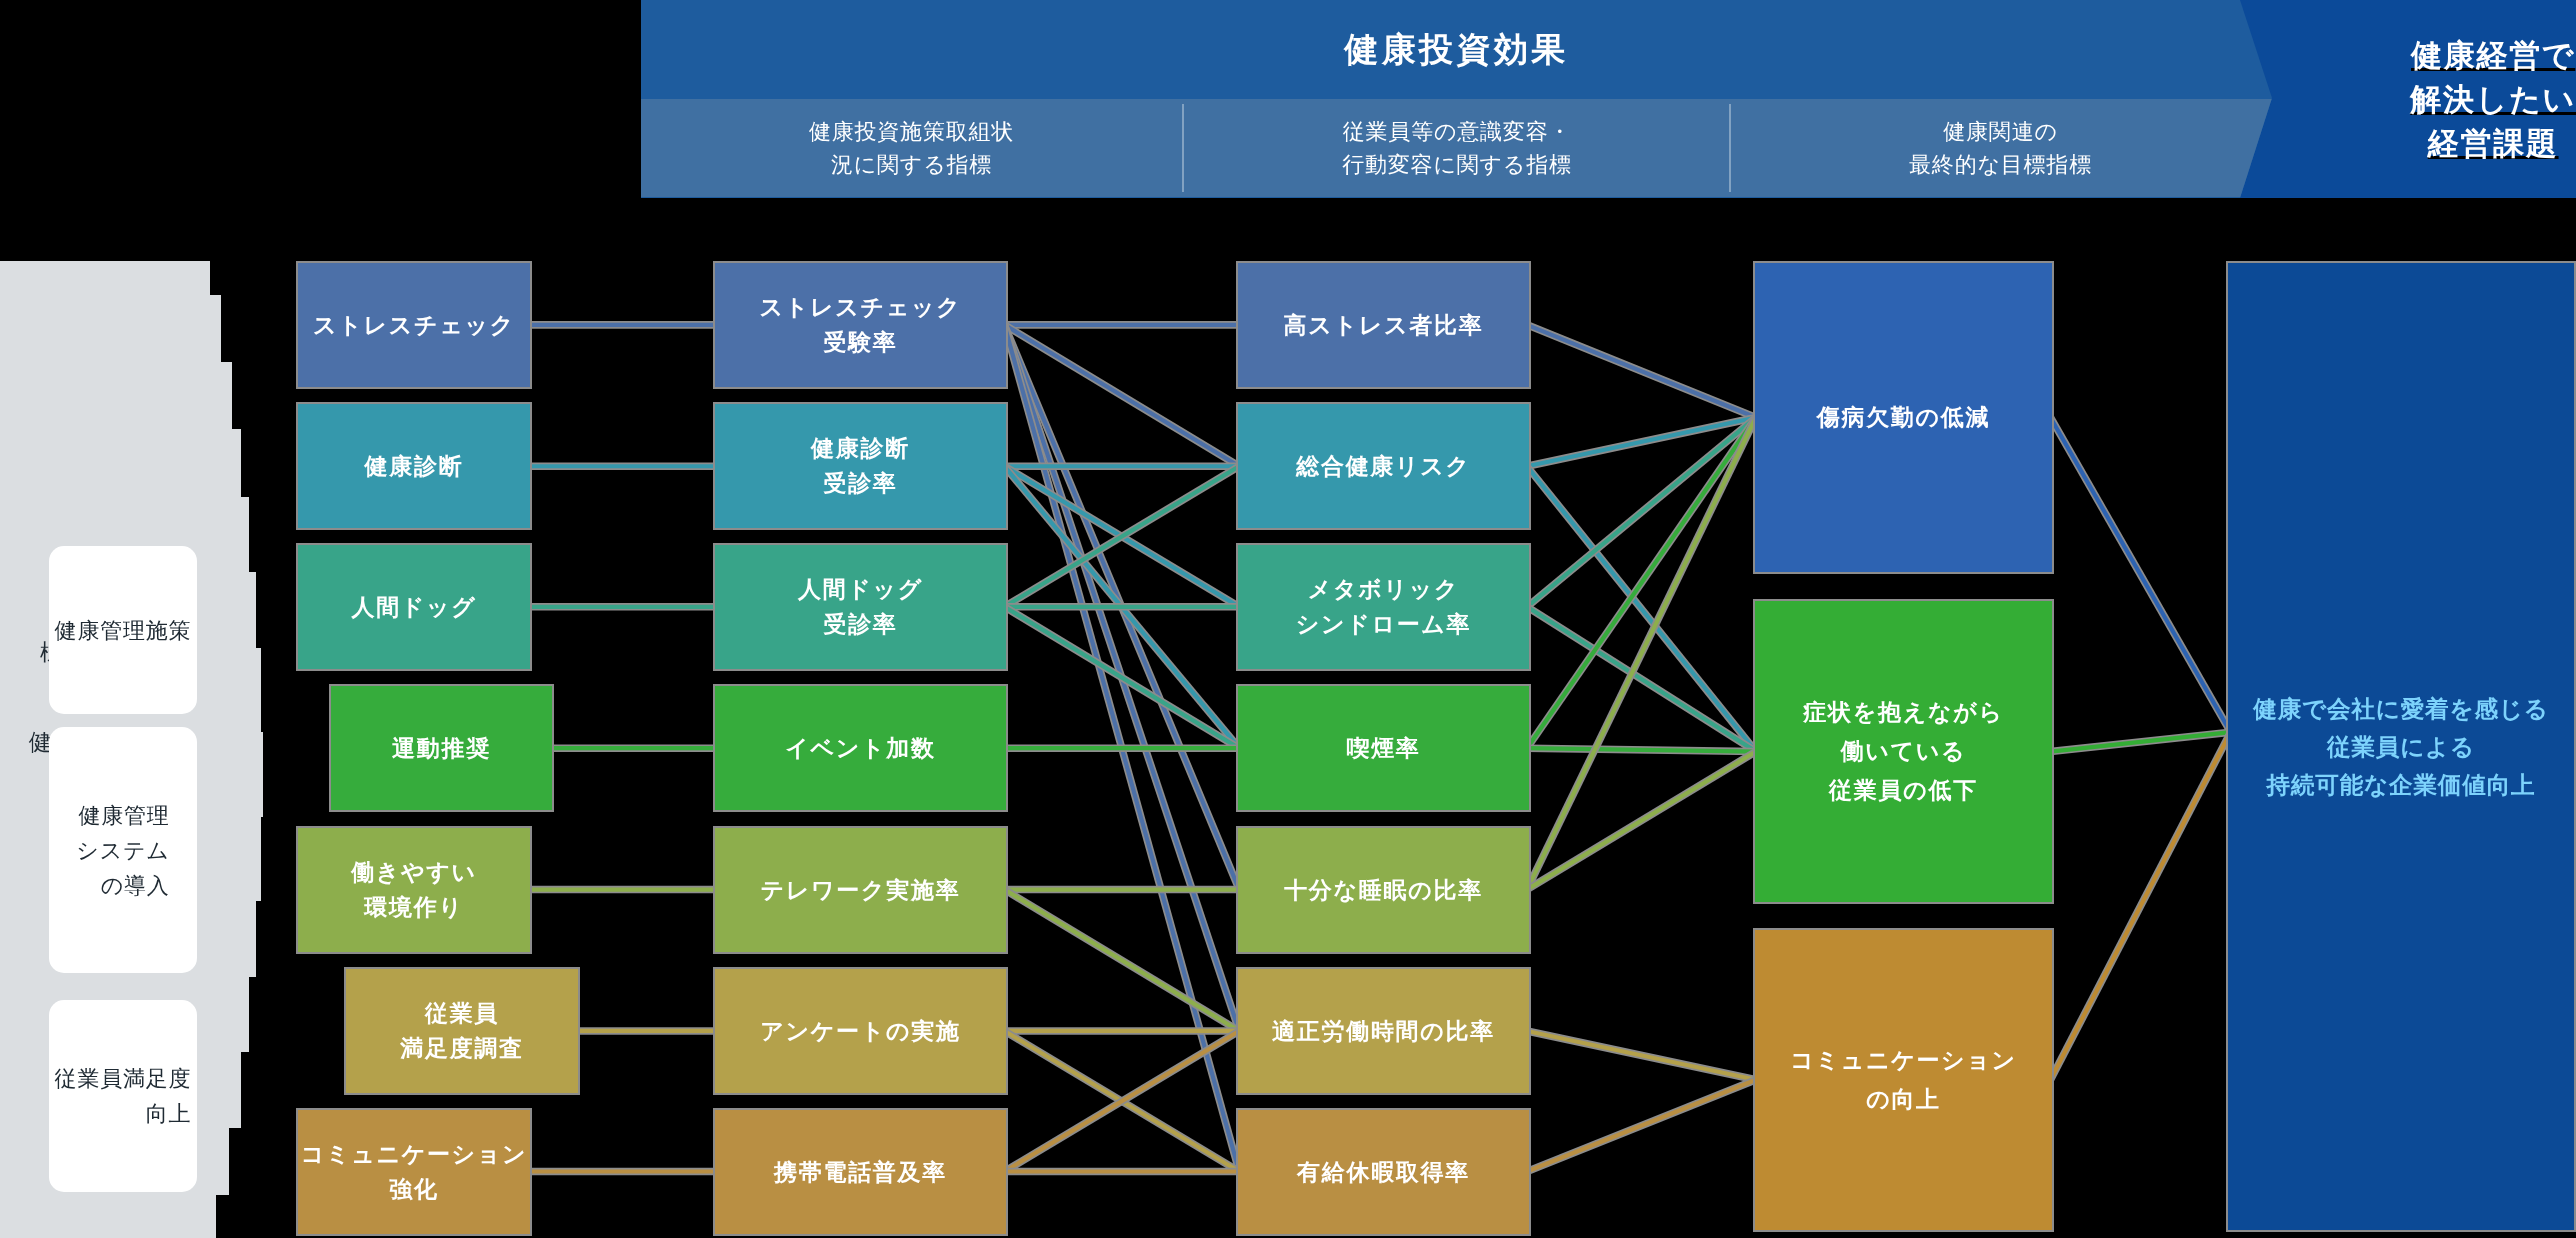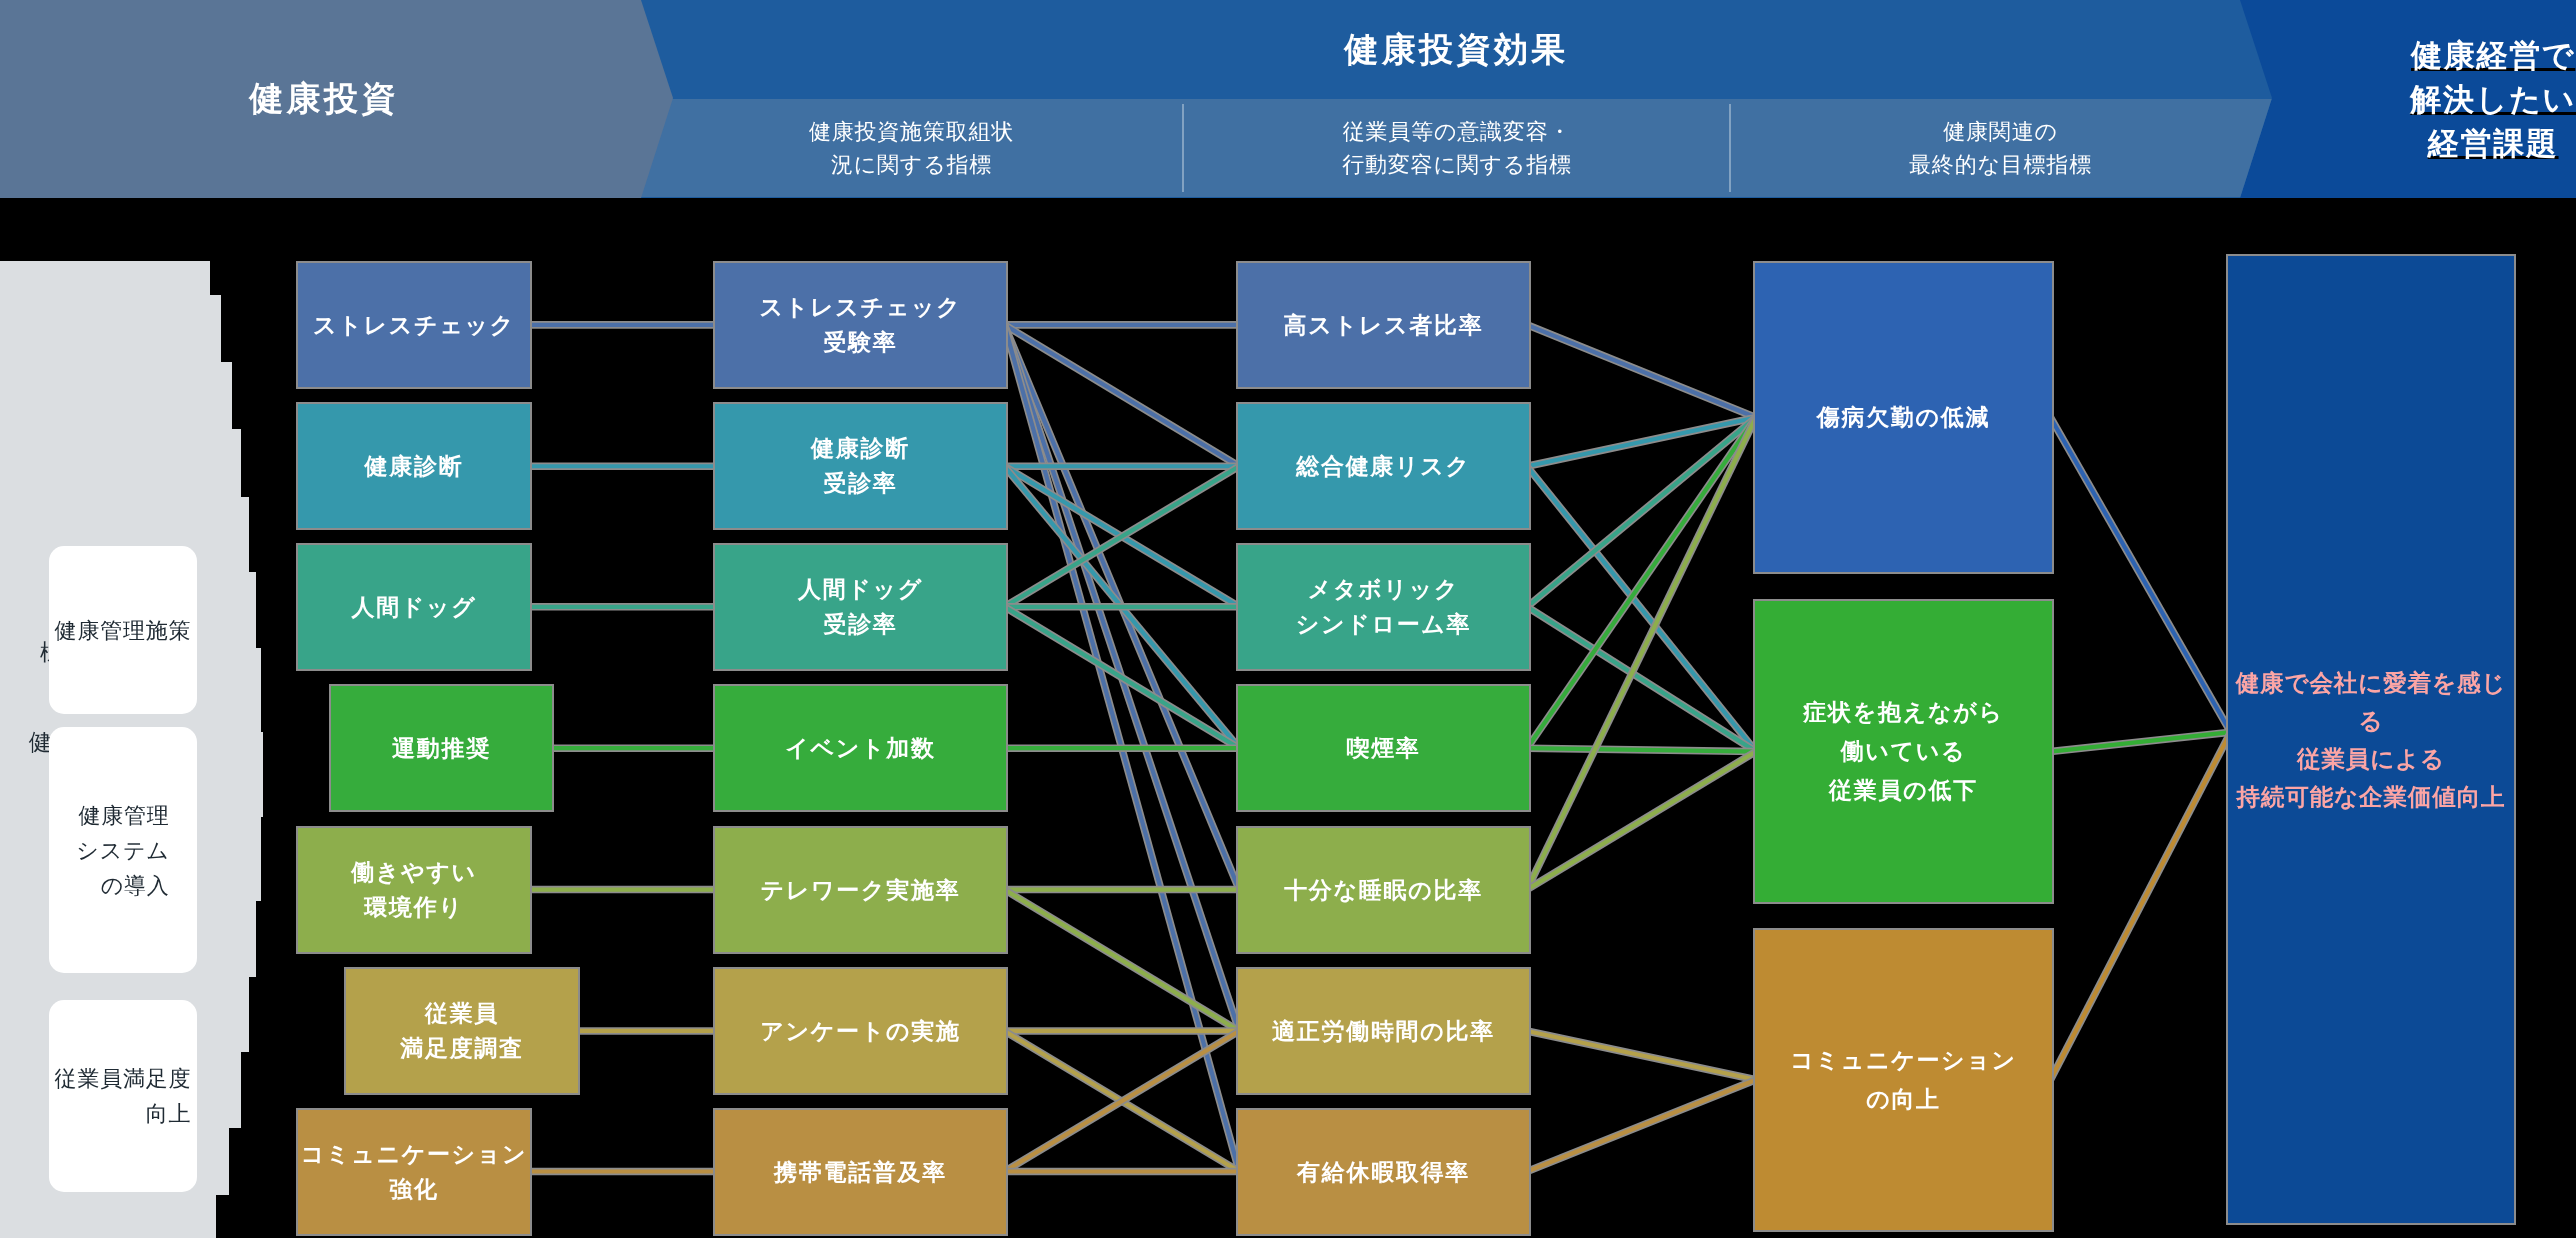--- a/index.html
+++ b/index.html
@@ -52,23 +52,20 @@
     <div class="band2-divider" style="left: 541px; background: rgba(255, 255, 255, 0.35);"></div>
     <div class="band2-divider" style="left: 1088px; background: rgba(255, 255, 255, 0.35);"></div>
     <div class="sub-label" style="left:0;width:541px;">健康投資施策取組状
 況に関する指標</div>
     <div class="sub-label" style="left:541px;width:550px;">従業員等の意識変容・
 行動変容に関する指標</div>
     <div class="sub-label" style="left:1088px;width:543px;">健康関連の
 最終的な目標指標</div>
   </div>
 
-  <div class="hdr" id="arrow1" style="background: rgb(90, 117, 150);">
-    <div id="stage1-label">健康投資</div>
-  </div>
 
   <div id="sidebar" style="background: rgb(219, 222, 225); color: rgb(31, 42, 51);">
     <div id="sidebar-note">様々な効果に
 関連する
 健康投資（＊）</div>
     <div class="side-card" style="top: 285px; height: 168px; background: rgb(255, 255, 255); color: rgb(31, 42, 51);">健康管理施策</div>
     <div class="side-card" style="top: 466px; height: 246px; background: rgb(255, 255, 255); color: rgb(31, 42, 51);">健康管理
 システム
 の導入</div>
     <div class="side-card" style="top: 739px; height: 192px; background: rgb(255, 255, 255); color: rgb(31, 42, 51);">従業員満足度
@@ -184,19 +181,19 @@
       <div class="node" style="left: 296px; top: 1108px; width: 236px; height: 128px; background: rgb(185, 143, 67); border: 2.5px solid rgb(140, 140, 140); color: rgb(255, 255, 255);">コミュニケーション
 強化</div>
       <div class="node" style="left: 713px; top: 1108px; width: 295px; height: 128px; background: rgb(185, 143, 67); border: 2.5px solid rgb(140, 140, 140); color: rgb(255, 255, 255);">携帯電話普及率</div>
       <div class="node" style="left: 1236px; top: 1108px; width: 295px; height: 128px; background: rgb(185, 143, 67); border: 2.5px solid rgb(140, 140, 140); color: rgb(255, 255, 255);">有給休暇取得率</div>
       <div class="node big" style="left: 1753px; top: 261px; width: 301px; height: 313px; background: rgb(45, 99, 178); border: 2.5px solid rgb(140, 140, 140); color: rgb(255, 255, 255);">傷病欠勤の低減</div>
       <div class="node big" style="left: 1753px; top: 599px; width: 301px; height: 305px; background: rgb(52, 173, 53); border: 2.5px solid rgb(140, 140, 140); color: rgb(255, 255, 255);">症状を抱えながら
 働いている
 従業員の低下</div>
       <div class="node big" style="left: 1753px; top: 928px; width: 301px; height: 304px; background: rgb(190, 139, 50); border: 2.5px solid rgb(140, 140, 140); color: rgb(255, 255, 255);">コミュニケーション
 の向上</div>
-      <div class="node" id="target-node" style="left: 2226px; top: 254px; width: 290px; height: 971px; background: rgb(12, 74, 150); border: 2.5px solid rgb(140, 140, 140); color: #fca5a5;">健康で会社に愛着を感じる
+      <div class="node" id="target-node" style="left: 2226px; top: 261px; width: 350px; height: 971px; background: rgb(12, 74, 150); border: 2.5px solid rgb(140, 140, 140); color: #7dd3fc;">健康で会社に愛着を感じる
 従業員による
 持続可能な企業価値向上</div>
     </div>
 
 </div>
 
 
 </body></html>

